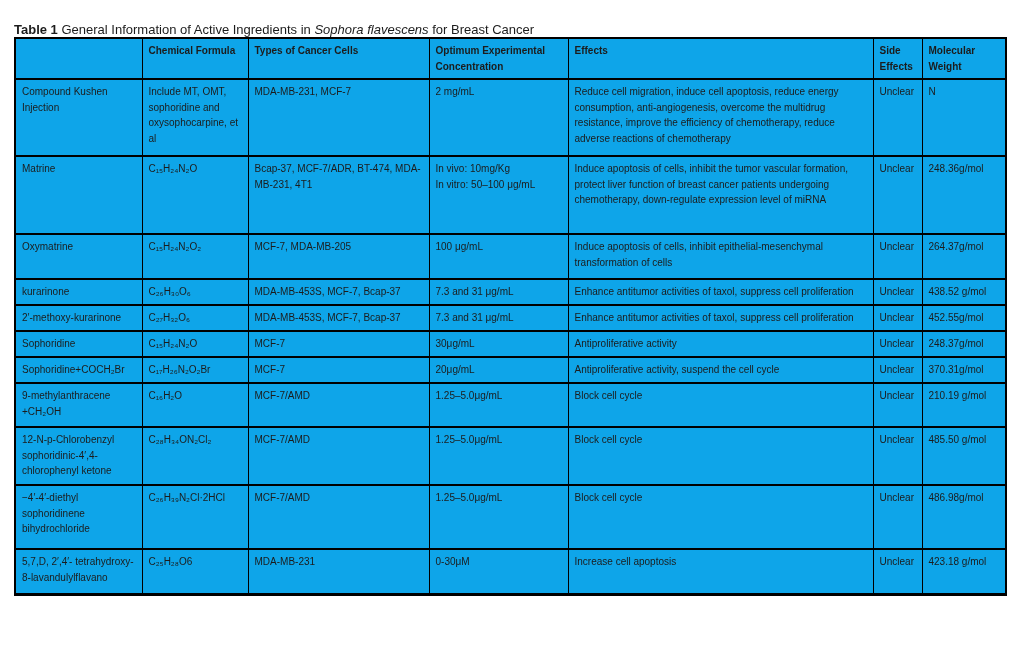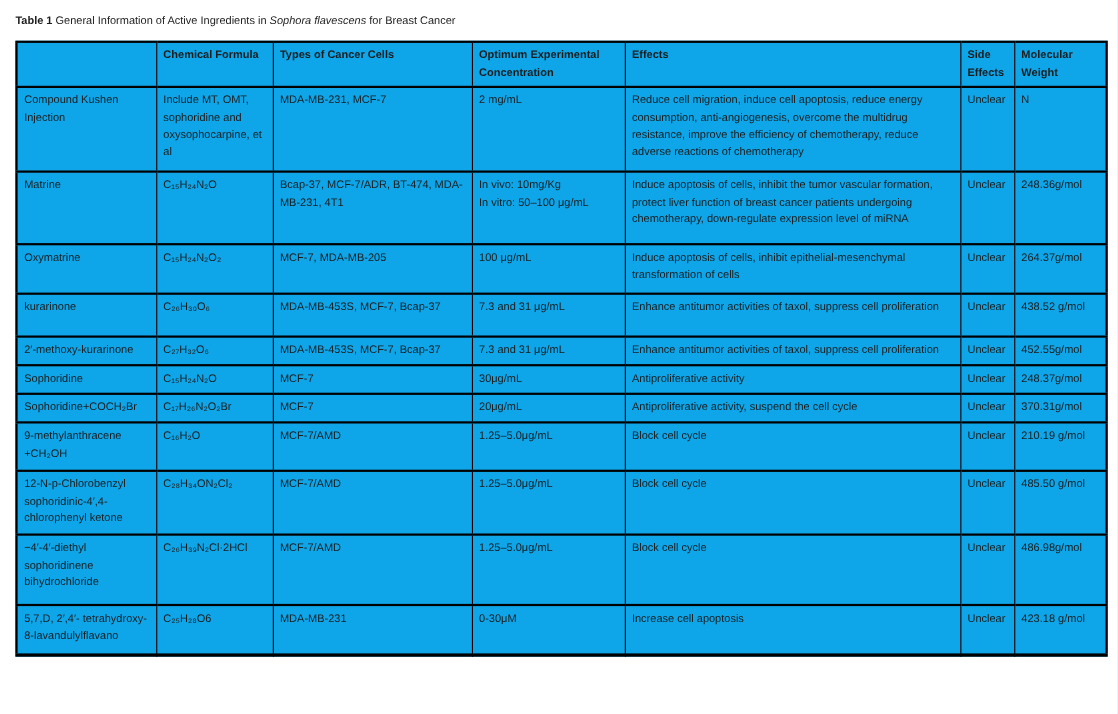--- a/index.html
+++ b/index.html
@@ -12,22 +12,22 @@
     width: 1016px;
     height: 649px;
     background: #ffffff;
     font-family: "Liberation Sans", "DejaVu Sans", sans-serif;
     color: #1c1c1c;
     overflow: hidden;
   }
   .caption {
     position: absolute;
     left: 14px;
-    top: 12px;
-    font-size: 10px;
+    top: 22px;
+    font-size: 13px;
     line-height: 16px;
     color: #1c1c1c;
     white-space: nowrap;
   }
   .caption .cap-label { font-weight: bold; }
   .caption .cap-italic { font-style: italic; }
 
   table.ingredients {
     position: absolute;
     left: 14px;
@@ -53,23 +53,23 @@
     overflow: hidden;
     text-align: left;
     font-weight: normal;
   }
   table.ingredients th {
     font-weight: bold;
   }
   
   thead tr            { height: 41px; }
   tbody tr:nth-child(1)  { height: 77px; }
-  tbody tr:nth-child(2)  { height: 66px; }
+  tbody tr:nth-child(2)  { height: 78px; }
   tbody tr:nth-child(3)  { height: 45px; }
-  tbody tr:nth-child(4)  { height: 39px; margin-top: 36px; }
+  tbody tr:nth-child(4)  { height: 26px; margin-top: 36px; }
   tbody tr:nth-child(5)  { height: 26px; }
   tbody tr:nth-child(6)  { height: 26px; }
   tbody tr:nth-child(7)  { height: 26px; }
   tbody tr:nth-child(8)  { height: 44px; margin-left: 20px; }
   tbody tr:nth-child(9)  { height: 58px; }
   tbody tr:nth-child(10) { height: 64px; }
   tbody tr:nth-child(11) { height: 45px; }
   tbody tr:nth-child(12) { height: 58px; }
 </style>
 </head>

